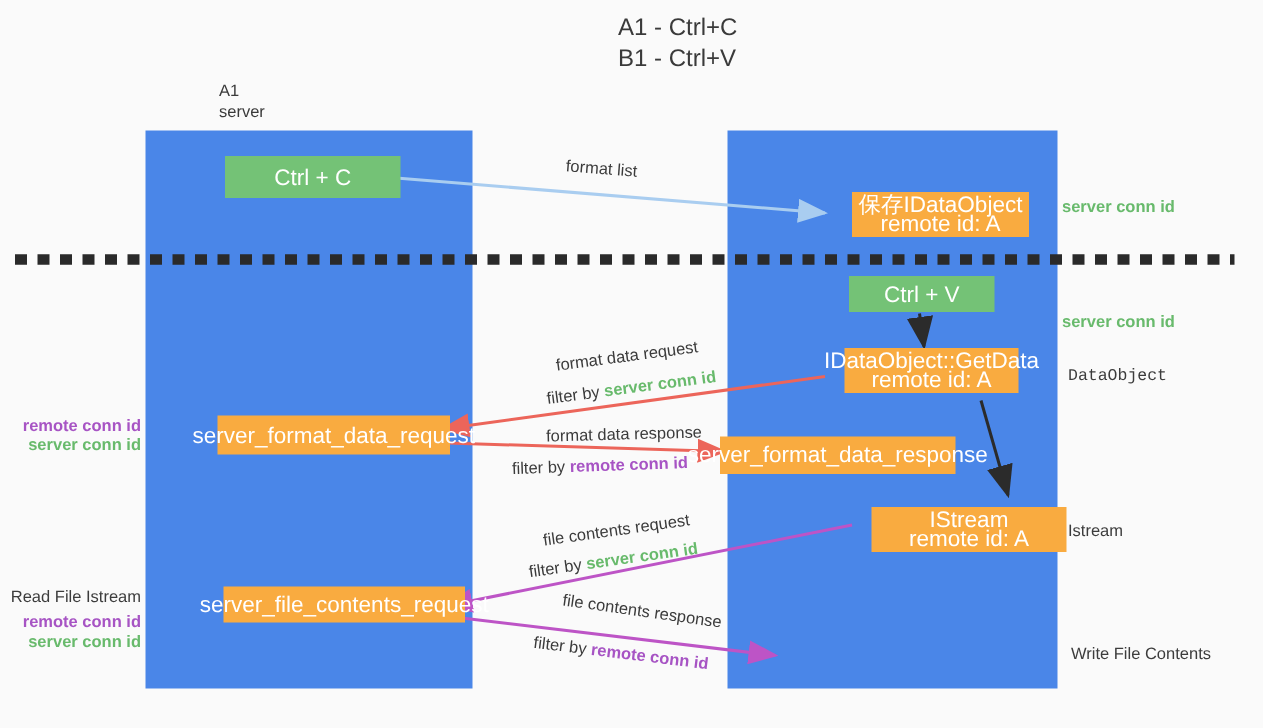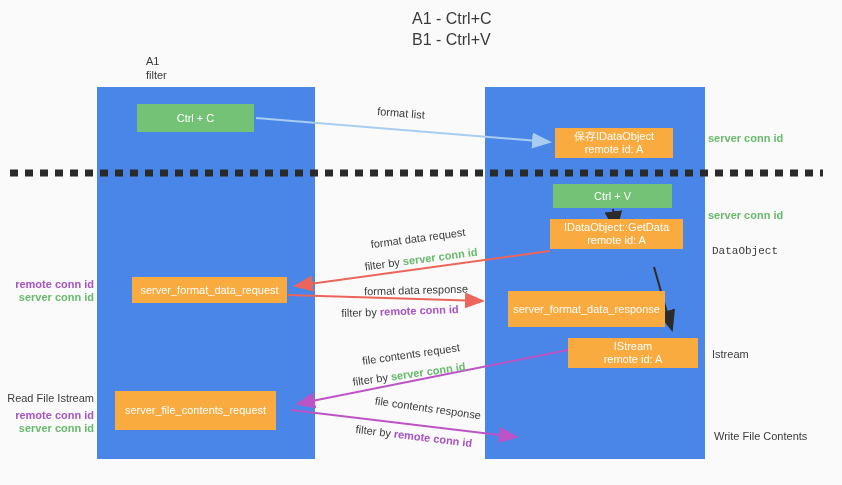--- a/index.html
+++ b/index.html
@@ -7,23 +7,23 @@
     width:842px;height:485px;background:#fafafa;
     font-family:"Liberation Sans","DejaVu Sans",sans-serif;
     color:#3c3c3c;overflow:hidden;
   }
   .canvas{position:relative;width:842px;height:485px;}
   .abs{position:absolute;}
   .title{font-size:16px;line-height:21px;color:#3a3a3a;white-space:nowrap;}
   .lane{background:#4a86e8;}
   .lane-header{font-size:11px;line-height:14px;text-align:left;color:#3a3a3a;}
   .node{
-    color:#fff;font-size:11px;text-align:right;white-space:nowrap;
+    color:#fff;font-size:15px;text-align:right;white-space:nowrap;
     display:flex;flex-direction:column;justify-content:center;align-items:center;
-    line-height:13px;box-sizing:border-box;
+    line-height:13px;box-sizing:border-box;margin-left:13px;
   }
   .orange{background:#f9ab40;}
   .green-box{background:#74c276;}
   .alabel{
     font-size:11px;white-space:nowrap;color:#3b3b3b;
     transform:translate(-50%,-50%) rotate(var(--r,0deg));
     transform-origin:center center;
   }
   .side{font-size:11px;white-space:nowrap;color:#3c3c3c;}
   .green-t{color:#68ba6c;font-weight:bold;}
@@ -36,21 +36,21 @@
 
 <div class="canvas">
 
   <div class="abs title" style="left:368px;top:8px;margin-left:44px;">
     <div>A1 - Ctrl+C</div>
     <div>B1 - Ctrl+V</div>
   </div>
 
   <div class="abs lane-header" style="left:146px;top:54px;width:120px;">
     <div>A1</div>
-    <div>filter</div>
+    <div>server</div>
   </div>
   <div class="abs lane-header" style="left:549px;top:54px;width:120px;margin-top:44px;">
     <div>B1</div>
   </div>
 
   <div class="abs lane" style="left:97px;top:87px;width:218px;height:372px;"></div>
   <div class="abs lane" style="left:485px;top:87px;width:220px;height:372px;"></div>
 
   <svg width="842" height="485" viewBox="0 0 842 485">
     <defs>
@@ -79,43 +79,43 @@
 
   <div class="abs node green-box" style="left:137px;top:104px;width:117px;height:28px;">
     <div>Ctrl + C</div>
   </div>
 
   <div class="abs node orange" style="left:555px;top:128px;width:118px;height:30px;">
     <div>保存IDataObject</div>
     <div>remote id: A</div>
   </div>
 
-  <div class="abs node green-box" style="left:553px;top:184px;width:119px;height:24px;">
+  <div class="abs node green-box" style="left:553px;top:184px;width:97px;height:24px;">
     <div>Ctrl + V</div>
   </div>
 
-  <div class="abs node orange" style="left:550px;top:219px;width:133px;height:30px;">
+  <div class="abs node orange" style="left:550px;top:232px;width:116px;height:30px;">
     <div>IDataObject::GetData</div>
     <div>remote id: A</div>
   </div>
 
   <div class="abs node orange" style="left:132px;top:277px;width:155px;height:26px;">
     <div>server_format_data_request</div>
   </div>
 
-  <div class="abs node orange" style="left:508px;top:291px;width:157px;height:36px;">
+  <div class="abs node orange" style="left:467px;top:291px;width:157px;height:25px;">
     <div>server_format_data_response</div>
   </div>
 
   <div class="abs node orange" style="left:568px;top:338px;width:130px;height:30px;">
     <div>IStream</div>
     <div>remote id: A</div>
   </div>
 
-  <div class="abs node orange" style="left:115px;top:391px;width:161px;height:39px;">
+  <div class="abs node orange" style="left:136px;top:391px;width:161px;height:24px;">
     <div>server_file_contents_request</div>
   </div>
 
 
   <div class="abs alabel" style="left:401px;top:113px;--r:4.5deg;">format list</div>
 
   <div class="abs alabel" style="left:418px;top:238px;--r:-7.5deg;">format data request</div>
   <div class="abs alabel" style="left:421px;top:259px;--r:-7.5deg;">
     <span>filter by </span><span class="green-t">server conn id</span>
   </div>

